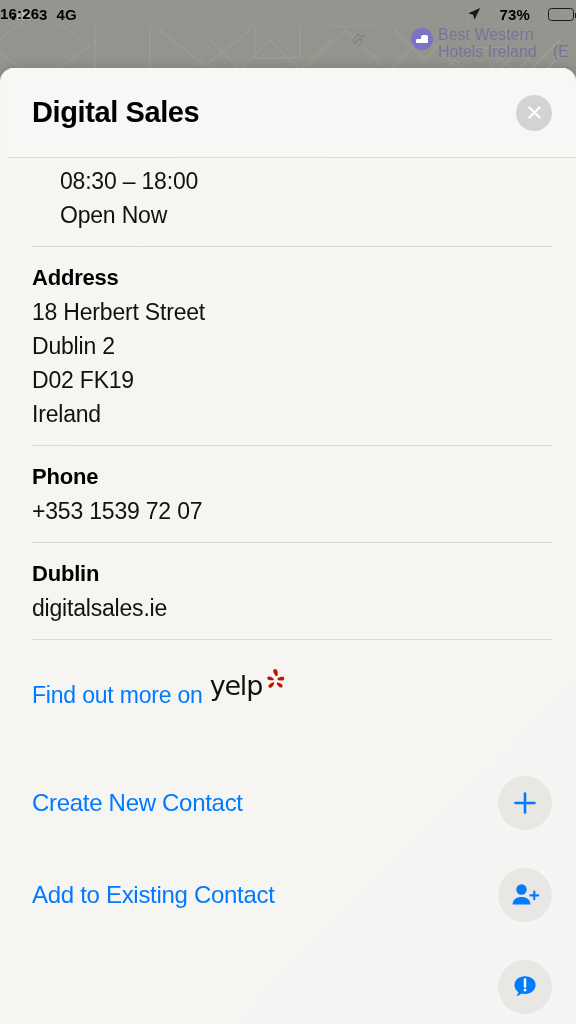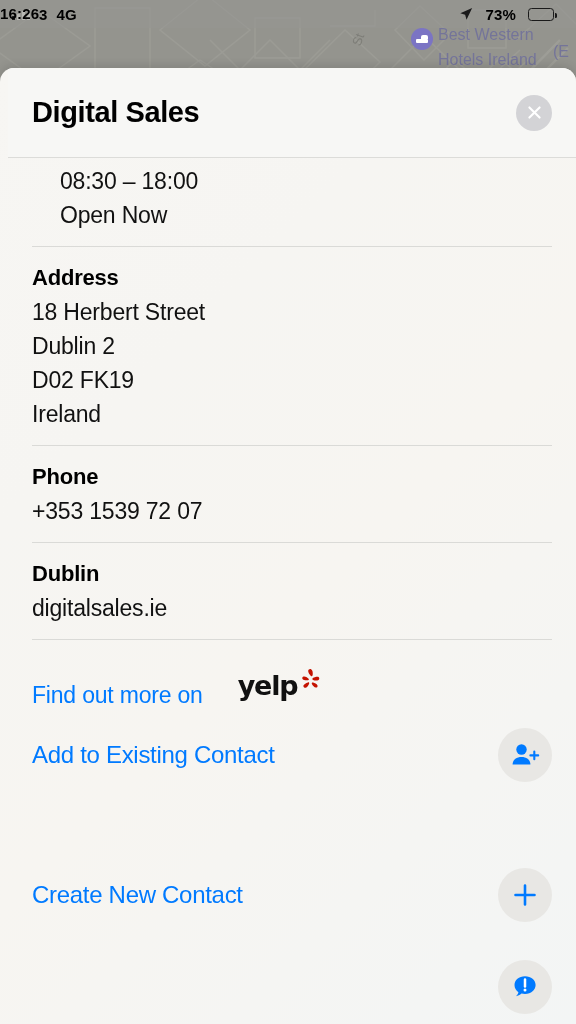--- a/index.html
+++ b/index.html
@@ -33,21 +33,21 @@
   }
 
   
   #statusbar{
     position:absolute; top:0; left:0; width:576px; height:28px;
     display:flex; align-items:center; z-index:40;
     background:rgba(150,150,146,.55);
   }
   .sb-left{ display:flex; align-items:center; gap:9px; padding-left:12px; }
   .sb-center{ position:absolute; left:0; right:0; }
-  .sb-right{ margin-left:auto; display:flex; align-items:center; gap:12px; padding-right:22px; }
+  .sb-right{ margin-left:auto; display:flex; align-items:center; gap:18px; padding-right:2px; }
   .sb-text{ font-size:15px; font-weight:700; color:#000; letter-spacing:.2px; }
   .bars{ display:flex; align-items:flex-end; gap:2px; height:11px; }
   .bars i{ display:block; width:3px; background:#b9b9b4; border-radius:.5px; }
   .bars i.on{ background:#1a1a1a; }
   .bars i:nth-child(1){ height:4px; }
   .bars i:nth-child(2){ height:6px; }
   .bars i:nth-child(3){ height:8.5px; }
   .bars i:nth-child(4){ height:11px; }
   .loc-arrow{ width:14px; height:14px; display:block; }
   .battery{
@@ -98,23 +98,22 @@
 
   
   #yelprow{
     display:flex; align-items:center; padding:8px 24px 0 24px; cursor:pointer;
   }
   #yelptext{ font-size:23px; color:#007AFF; letter-spacing:-.2px;margin-top:20px; }
   #yelpmark{
     display:flex; align-items:center; margin-left:7px; position:relative;
   }
   #yelpword{
-    font-size:27px; font-weight:700; color:#111; letter-spacing:-1.2px;
+    font-size:27px; font-weight:400; color:#111; letter-spacing:-1.2px;
     font-family:"DejaVu Sans",sans-serif;
-    margin-left:28px;
   }
   #yelpburst{ margin-left:1px; margin-top:-11px; }
 
   
   .action{
     position:relative; display:flex; align-items:center; height:92px;
     padding:0 24px; cursor:pointer;
   }
   .action .txt{ font-size:24px; color:#007AFF; letter-spacing:-.3px; }
   .action .circle{
@@ -154,21 +153,21 @@
         <path d="M505 96 L560 40"></path>
         <path d="M512 104 L568 48"></path>
       </g>
     </svg>
     <div class="shade"></div>
 
     <div class="poi-pin" style="left:411px; top:28px;">
       <span class="bed"></span>
     </div>
     <div class="maplabel" style="left:438px; top:25px;">Best Western</div>
-    <div class="maplabel" style="left:438px; top:50px;">Hotels Ireland</div>
+    <div class="maplabel" style="left:438px; top:42px;">Hotels Ireland</div>
     <div class="maplabel" style="left:553px; top:42px;">(E</div>
     <div class="maplabel" style="left:352px; top:30px; font-size:13px; color:#7a7a74; transform:rotate(-70deg);">St</div>
   </div>
 
   <div id="statusbar">
     <div class="sb-left">
       <span class="bars">
         <i class="on"></i>
           <i></i>
           <i></i>
@@ -245,40 +244,40 @@
               <path d="M13.1 2.2 c1.5 .9 1.9 3.3 1.6 5.6 -.2 1.4 -1 1.8 -1.8 1.1 -1.4 -1.3 -2.9 -3.6 -2.7 -5.2 .2 -1.2 1.5 -2.1 2.9 -1.5z"></path>
               <path d="M5.4 9.6 c1.4 -.6 3.5 .5 4.9 1.8 .9 .8 .7 1.6 -.4 1.8 -1.8 .3 -4.3 .1 -5.2 -.9 -.8 -.9 -.5 -2.3 .7 -2.7z"></path>
               <path d="M20.8 10.3 c.9 1.1 .5 2.5 -.7 2.9 -1.2 .4 -3.6 .3 -5 -.3 -1 -.4 -1 -1.2 -.1 -1.8 1.4 -.9 4.7 -1.9 5.8 -.8z"></path>
               <path d="M9.9 15.4 c1 -.3 1.6 .3 1.2 1.3 -.6 1.6 -2 3.6 -3.3 4 -1.2 .4 -2.4 -.5 -2.4 -1.8 0 -1.4 2.7 -3.1 4.5 -3.5z"></path>
               <path d="M15.1 15.5 c1.5 .3 3.7 1.5 4.3 2.7 .6 1.2 -.3 2.5 -1.6 2.4 -1.4 -.1 -3.2 -2.1 -3.9 -3.6 -.4 -1 0 -1.7 1.2 -1.5z"></path>
             </g>
           </svg>
         </span>
       </div>
 
+      <div class="action" style="margin-top:48px;">
+        <span class="txt">Create New Contact</span>
+        <span class="circle">
+          <svg width="28" height="28" viewBox="0 0 28 28">
+            <path d="M14 4.5 V23.5 M4.5 14 H23.5" stroke="#007AFF" stroke-width="2.6" stroke-linecap="round"></path>
+          </svg>
+        </span>
+      </div>
+
       <div class="action">
         <span class="txt">Add to Existing Contact</span>
         <span class="circle">
           <svg width="30" height="28" viewBox="0 0 30 28">
             <circle cx="11.5" cy="8.5" r="5.2" fill="#007AFF"></circle>
             <path d="M2.6 23.5 c0 -5 4 -7.6 8.9 -7.6 c4.9 0 8.9 2.6 8.9 7.6z" fill="#007AFF"></path>
             <path d="M24.3 10.5 V18.3 M20.4 14.4 H28.2" stroke="#007AFF" stroke-width="2.1" stroke-linecap="round"></path>
           </svg>
         </span>
       </div>
 
-      <div class="action" style="margin-top:48px;">
-        <span class="txt">Create New Contact</span>
-        <span class="circle">
-          <svg width="28" height="28" viewBox="0 0 28 28">
-            <path d="M14 4.5 V23.5 M4.5 14 H23.5" stroke="#007AFF" stroke-width="2.6" stroke-linecap="round"></path>
-          </svg>
-        </span>
-      </div>
-
       <div class="action">
         <span class="circle">
           <svg width="28" height="28" viewBox="0 0 28 28">
             <path d="M14 3.2 c6.1 0 10.6 3.8 10.6 8.9 c0 5.1 -4.5 8.9 -10.6 8.9 c-1.2 0 -2.4 -.15 -3.5 -.45 c-1.5 1.3 -3.6 2.4 -5.6 2.6 c1.5 -1.2 2.3 -2.5 2.5 -3.8 c-2.4 -1.7 -3.9 -4.3 -3.9 -7.25 c0 -5.1 4.4 -8.9 10.5 -8.9z" fill="#007AFF"></path>
             <path d="M14 6.6 V13.6" stroke="#ffffff" stroke-width="2.5" stroke-linecap="round"></path>
             <circle cx="14" cy="16.9" r="1.5" fill="#ffffff"></circle>
           </svg>
         </span>
       </div>
 

